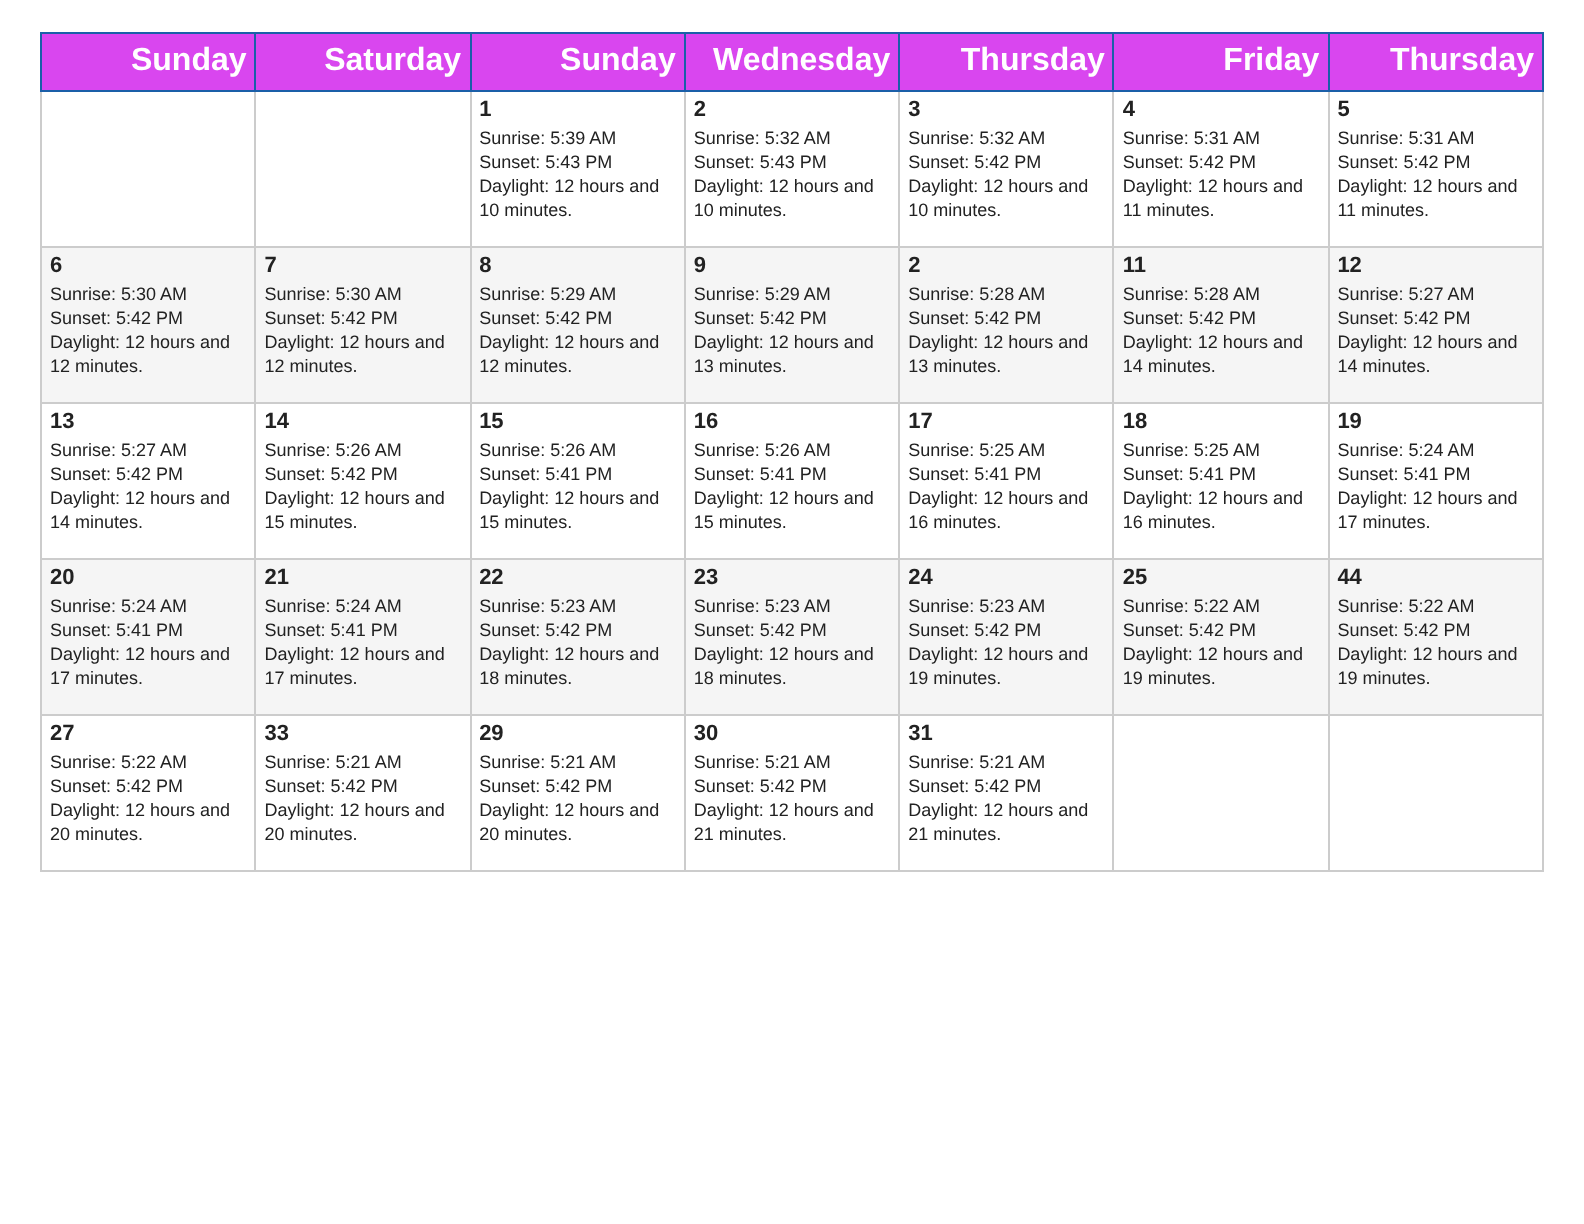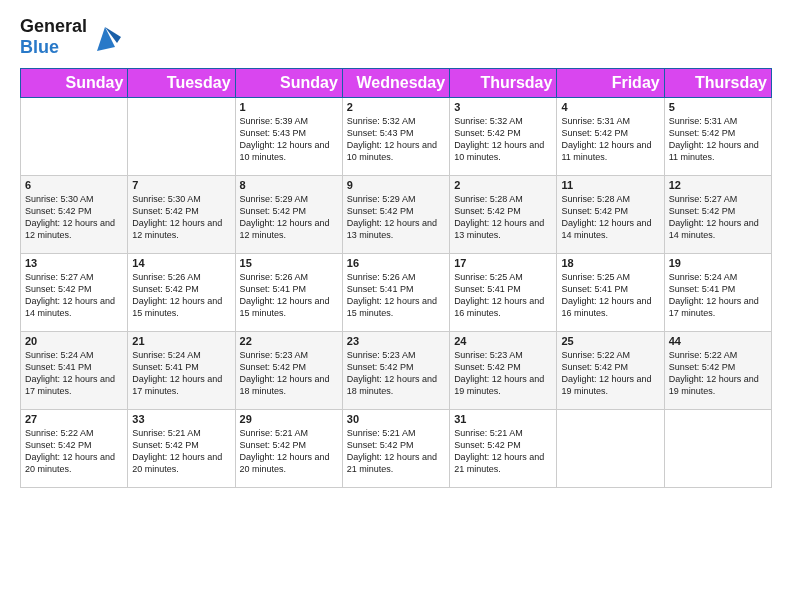--- a/index.html
+++ b/index.html
@@ -77,46 +77,26 @@
     }
     .cell-content {
       font-size: 9px;
       line-height: 1.35;
     }
   </style>
 </head>
 <body>
 
 <div class="page">
-  <div class="header">
-    <div class="logo">
-  <div>
-    <div style="display:flex;align-items:center;gap:2px;">
-      <div>
-        <div style="font-size:18px;font-weight:bold;color:#1a1a1a;">General</div>
-        <div style="font-size:18px;font-weight:bold;color:#2979c8;">Blue</div>
-      </div>
-      <svg width="32" height="36" viewBox="0 0 32 36" xmlns="http://www.w3.org/2000/svg">
-        <polygon points="8,32 16,8 26,28" fill="#2979c8"></polygon>
-        <polygon points="16,8 28,24 32,18" fill="#1a5fa8"></polygon>
-      </svg>
-    </div>
-  </div>
-</div>
-    <div class="title-section">
-      <div class="month-title"></div>
-      <div class="location"></div>
-    </div>
-  </div>
 
   <table class="calendar">
     <thead>
       <tr>
       <th>Sunday</th>
-          <th>Tuesday</th>
+          <th>Saturday</th>
           <th>Sunday</th>
           <th>Wednesday</th>
           <th>Thursday</th>
           <th>Friday</th>
           <th>Thursday</th>
         </tr>
     </thead>
     <tbody id="calendar-body">
     <tr>
           <td class="empty"></td>

